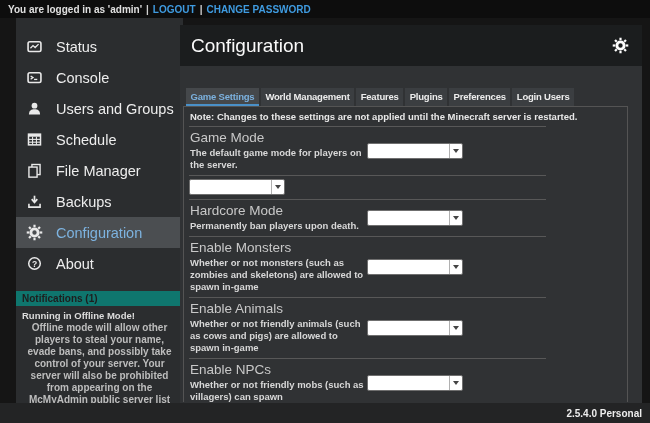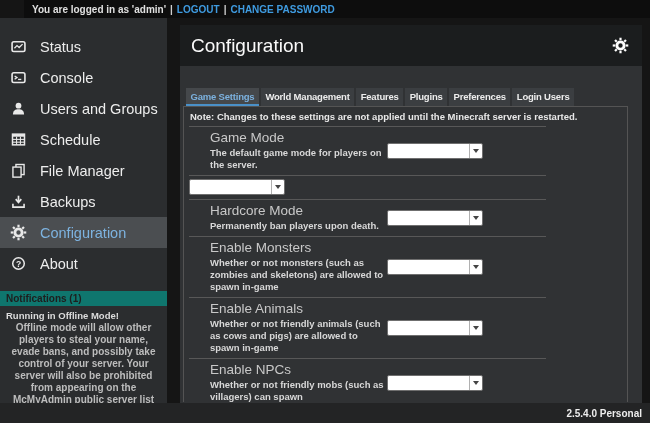--- a/index.html
+++ b/index.html
@@ -6,27 +6,27 @@
   html,body { width:650px; height:423px; }
   body {
     position:relative; background:#151515; overflow:hidden;
     font-family:"Liberation Sans","DejaVu Sans",sans-serif;
     -webkit-font-smoothing:antialiased;
   }
   
   .topbar {
     position:absolute; left:0; top:0; right:0; height:18px;
     background:#0d0d0d; display:flex; align-items:center; gap:4px;
-    padding-left:8px; font-size:10px; font-weight:bold; color:#e0e0e0;margin-left:24px;
+    padding-left:8px; font-size:10px; font-weight:bold; color:#e0e0e0;
   }
   .topbar a { color:#3f9be0; text-decoration:none; cursor:pointer; }
   .pipe { color:#cfcfcf; }
   
   .sidebar {
-    position:absolute; left:0; top:18px; width:167px; height:385px;
+    position:absolute; left:16px; top:18px; width:167px; height:385px;
     background:#2b2d2f; overflow:hidden;
   }
   .nav { padding-top:13px; }
   .nav-item {
     height:31px; display:flex; align-items:center; padding-left:10px;
     color:#ededed; font-size:14.5px; cursor:pointer;
   }
   .nav-item.selected { background:#4b4e51; color:#7db3e0; }
   .nav-icon {
     width:17px; height:17px; margin-right:13px; flex:none;
@@ -64,21 +64,21 @@
   .settings-col { width:357px; }
   .note {
     font-size:9.5px; font-weight:bold; color:#e8e8e8; white-space:nowrap;
     padding:1px 0 4px 1px; border-bottom:1px solid #585858;
   }
   .setting {
     display:flex; align-items:center;
     padding:3px 0 4px; border-bottom:1px solid #585858;
   }
   .setting:last-child { border-bottom:none; }
-  .setting-text { width:178px; flex:none; padding-left:1px;margin-left:20px; }
+  .setting-text { width:178px; flex:none; padding-left:1px; }
   .setting-name { font-size:13.5px; font-weight:400; color:#c8c8c8; margin-bottom:2px; }
   .setting-desc { font-size:9.5px; font-weight:bold; color:#d8d8d8; line-height:12px; }
   .combo {
     width:96px; height:16px; background:#fff; border:1px solid #6f6f6f;
     border-radius:2px; position:relative; cursor:pointer; flex:none;
     font-size:10px; color:#222; padding-left:4px; line-height:14px;
   }
   .combo-arrow {
     position:absolute; right:0; top:0; bottom:0; width:13px;
     border-left:1px solid #b0b0b0; display:flex; align-items:center; justify-content:center;

